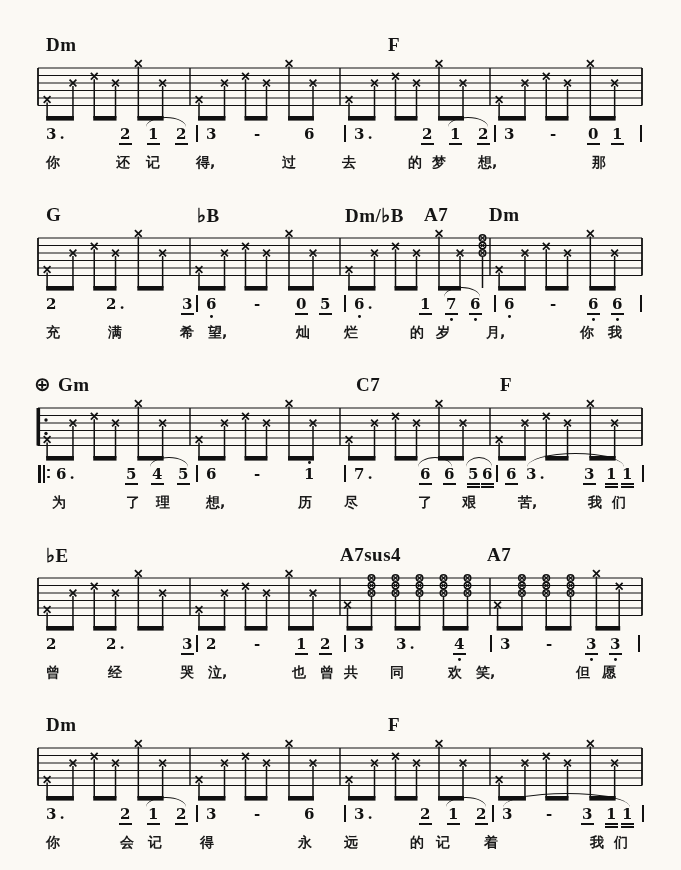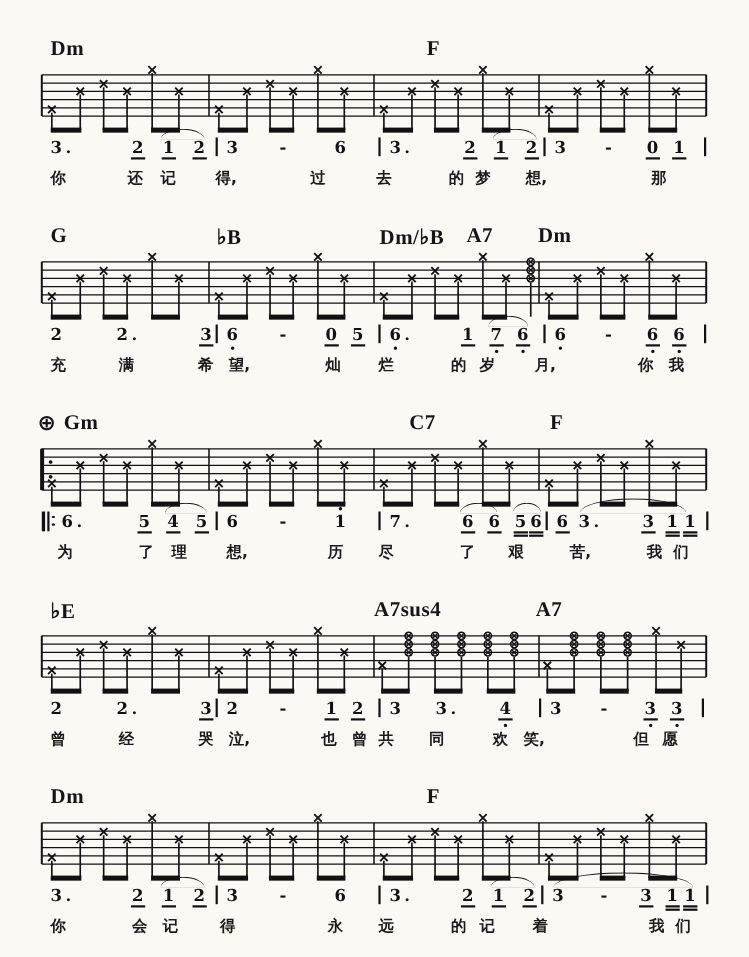--- a/index.html
+++ b/index.html
@@ -349,21 +349,21 @@
       <span class="lyr" style="left: 344px; top: 120px;">烂</span>
       <span class="lyr" style="left: 410px; top: 120px;">的</span>
       <span class="lyr" style="left: 436px; top: 120px;">岁</span>
       <span class="lyr" style="left: 486px; top: 120px;">月,</span>
       <span class="lyr" style="left: 580px; top: 120px;">你</span>
       <span class="lyr" style="left: 608px; top: 120px;">我</span>
     </div>
     <div class="sys" style="top: 374px;">
       <span class="coda" style="left: 34px;">⊕</span>
       <span class="chord" style="left: 58px;">Gm</span>
-      <span class="chord" style="left: 372px;">C7</span>
+      <span class="chord" style="left: 356px;">C7</span>
       <span class="chord" style="left: 500px;">F</span>
       <svg width="681" height="66" viewBox="0 0 681 66" style="position: absolute; left: 0px; top: 24px;">
         <line x1="38" y1="10" x2="642" y2="10" stroke="#111111" stroke-width="1.15"></line>
         <line x1="38" y1="17.5" x2="642" y2="17.5" stroke="#111111" stroke-width="1.15"></line>
         <line x1="38" y1="25" x2="642" y2="25" stroke="#111111" stroke-width="1.15"></line>
         <line x1="38" y1="32.5" x2="642" y2="32.5" stroke="#111111" stroke-width="1.15"></line>
         <line x1="38" y1="40" x2="642" y2="40" stroke="#111111" stroke-width="1.15"></line>
         <line x1="38" y1="47.5" x2="642" y2="47.5" stroke="#111111" stroke-width="1.15"></line>
         <line x1="38" y1="10" x2="38" y2="47.5" stroke="#111111" stroke-width="1.8"></line>
         <line x1="190" y1="10" x2="190" y2="47.5" stroke="#111111" stroke-width="1.4"></line>

